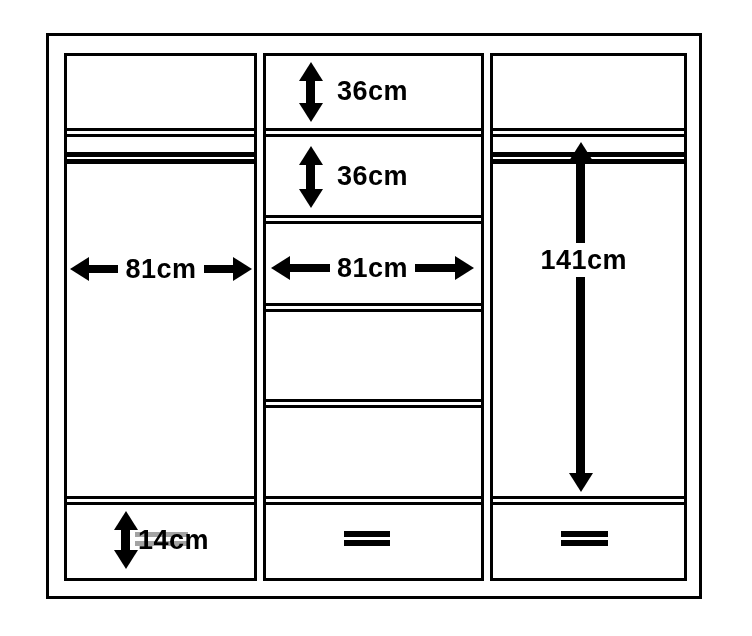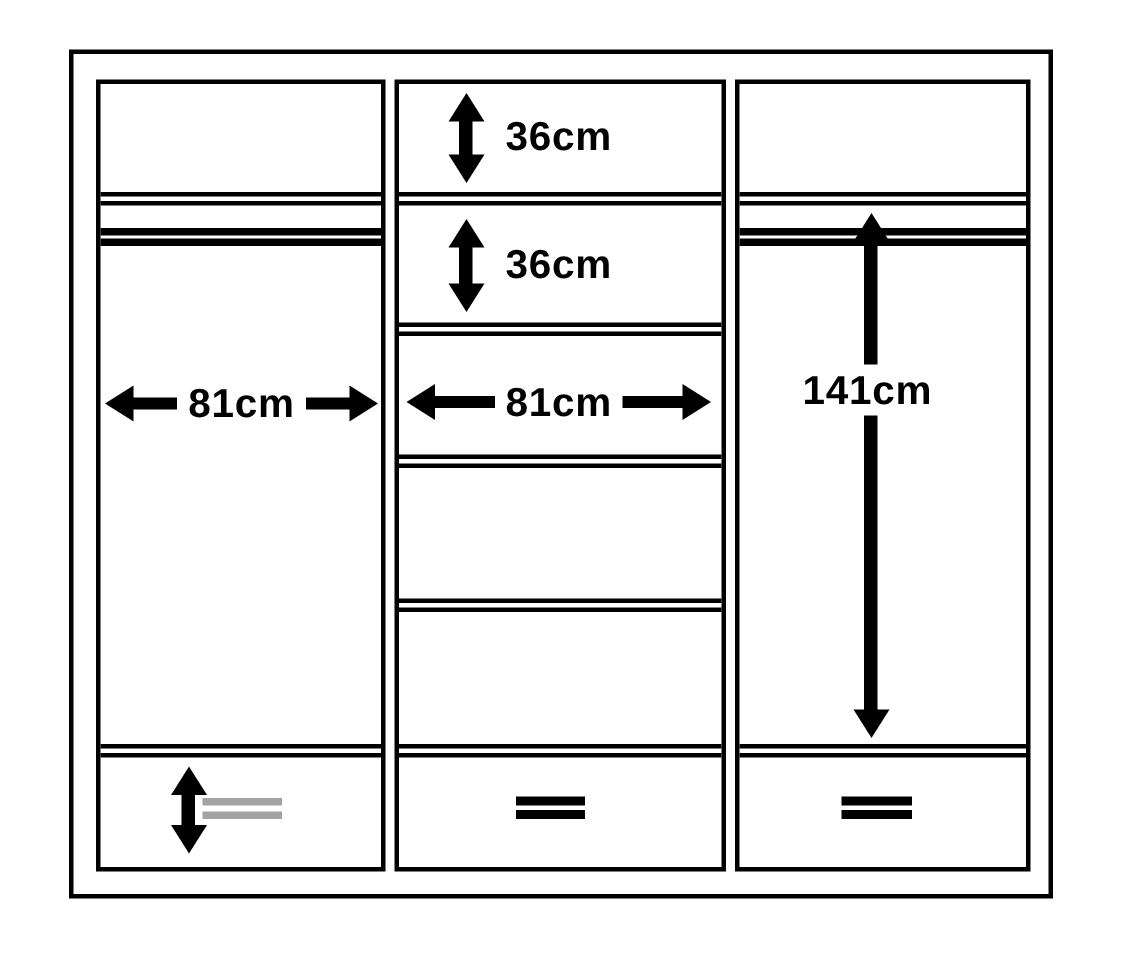--- a/index.html
+++ b/index.html
@@ -32,21 +32,21 @@
   .harrow .head.left  { left:0; border-right:19px solid var(--line); }
   .harrow .head.right { right:0; border-left:19px solid var(--line); }
   .harrow .dim-label { position:relative; background:var(--bg); padding:0 7px; }
 
   .handle { position:absolute; }
   .handle .bar { height:6px; background:var(--line); }
   .handle .bar + .bar { margin-top:3px; }
   .handle.gray .bar { height:5px; background:var(--gray); }
   .handle.gray .bar + .bar { margin-top:4px; }
 
-  .label-bg { background:var(--bg); text-align:left; }
+  .label-bg { background:var(--bg); text-align:right; }
 </style>
 </head>
 <body>
 
 <div class="canvas">
 
   <div class="box" style="left:46px; top:33px; width:656px; height:566px; border-width:3px;"></div>
 
   <div class="box" style="left:64px; top:53px; width:193px; height:528px;">
     <div class="sep" style="top:72px;"></div>
@@ -116,20 +116,21 @@
 
   <div class="handle gray" style="left:135px; top:532px; width:53px;">
     <div class="bar"></div>
     <div class="bar"></div>
   </div>
   <div class="varrow" style="left:113px; top:511px; width:26px; height:58px;">
     <span class="head up"></span>
     <span class="shaft"></span>
     <span class="head down"></span>
   </div>
+  <div class="dim-label" style="left:138px; top:523px;">14cm</div>
 
   <div class="handle" style="left:344px; top:531px; width:46px;">
     <div class="bar"></div>
     <div class="bar"></div>
   </div>
 
   <div class="handle" style="left:561px; top:531px; width:47px;">
     <div class="bar"></div>
     <div class="bar"></div>
   </div>

